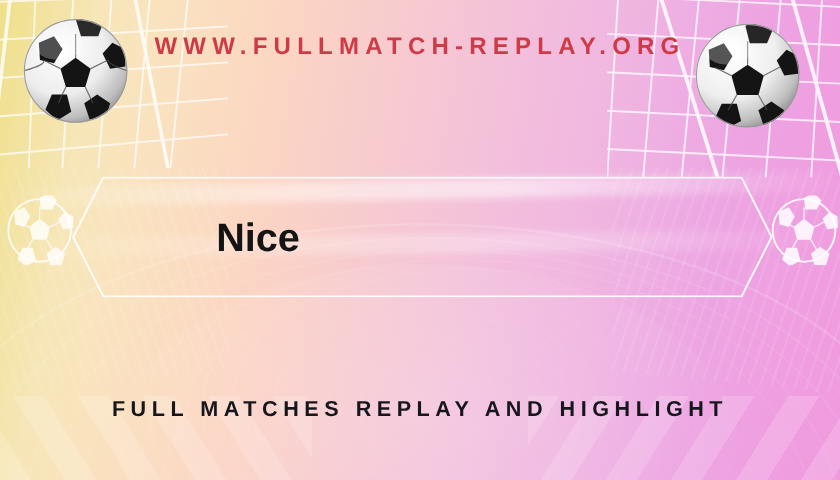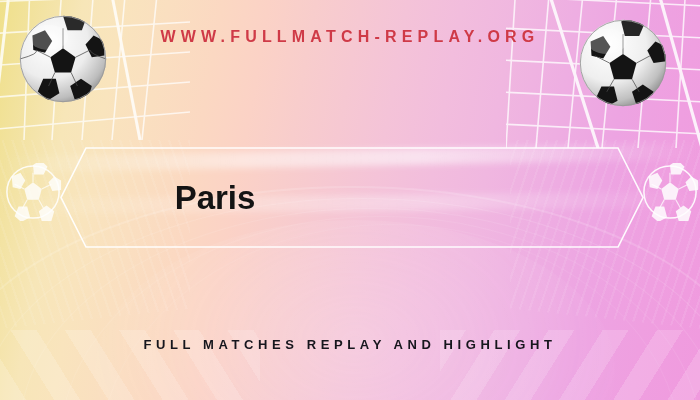--- a/index.html
+++ b/index.html
@@ -152,21 +152,21 @@
   .ball-ol-left  { left: 4px;   top: 163px; width: 58px; height: 58px; }
   .ball-ol-right { left: 641px; top: 163px; width: 58px; height: 58px; }
 
   
   .site-url {
     position: absolute;
     top: 28px;
     left: 0;
     width: 100%;
     text-align: center;
-    font-size: 16px;
+    font-size: 20px;
     font-weight: bold;
     letter-spacing: 5.2px;
     color: #cf3a47;
     text-transform: uppercase;
     white-space: nowrap;
   }
 
   
   .vs-banner {
     position: absolute;
@@ -212,21 +212,21 @@
     color: #1e2168;
   }
 
   
   .tagline {
     position: absolute;
     bottom: 48px;
     left: 0;
     width: 100%;
     text-align: center;
-    font-size: 13px;
+    font-size: 18px;
     font-weight: bold;
     letter-spacing: 4.6px;
     color: #16161d;
     text-transform: uppercase;
     white-space: nowrap;
   }
 </style>
 </head>
 <body>
 
@@ -399,19 +399,19 @@
         <path d="M36 38 L41 47"></path>
       <path d="M24 38 L19 47"></path>
         <path d="M21 27 L11 22"></path>
     </g>
   </svg>
 
   <div class="vs-banner">
     <svg class="banner-frame" viewBox="0 0 584 101" preserveAspectRatio="none">
       <polygon points="26,1 558,1 583,50.5 558,100 26,100 1,50.5" fill="none" stroke="#ffffff" stroke-width="1.6" opacity=".95"></polygon>
     </svg>
-    <div class="team-name team-home">Paris</div>
+    <div class="team-name team-home">Nice</div>
   </div>
 
 
   <div class="tagline">FULL MATCHES REPLAY AND HIGHLIGHT</div>
 
 </div>
 
 </body></html>

